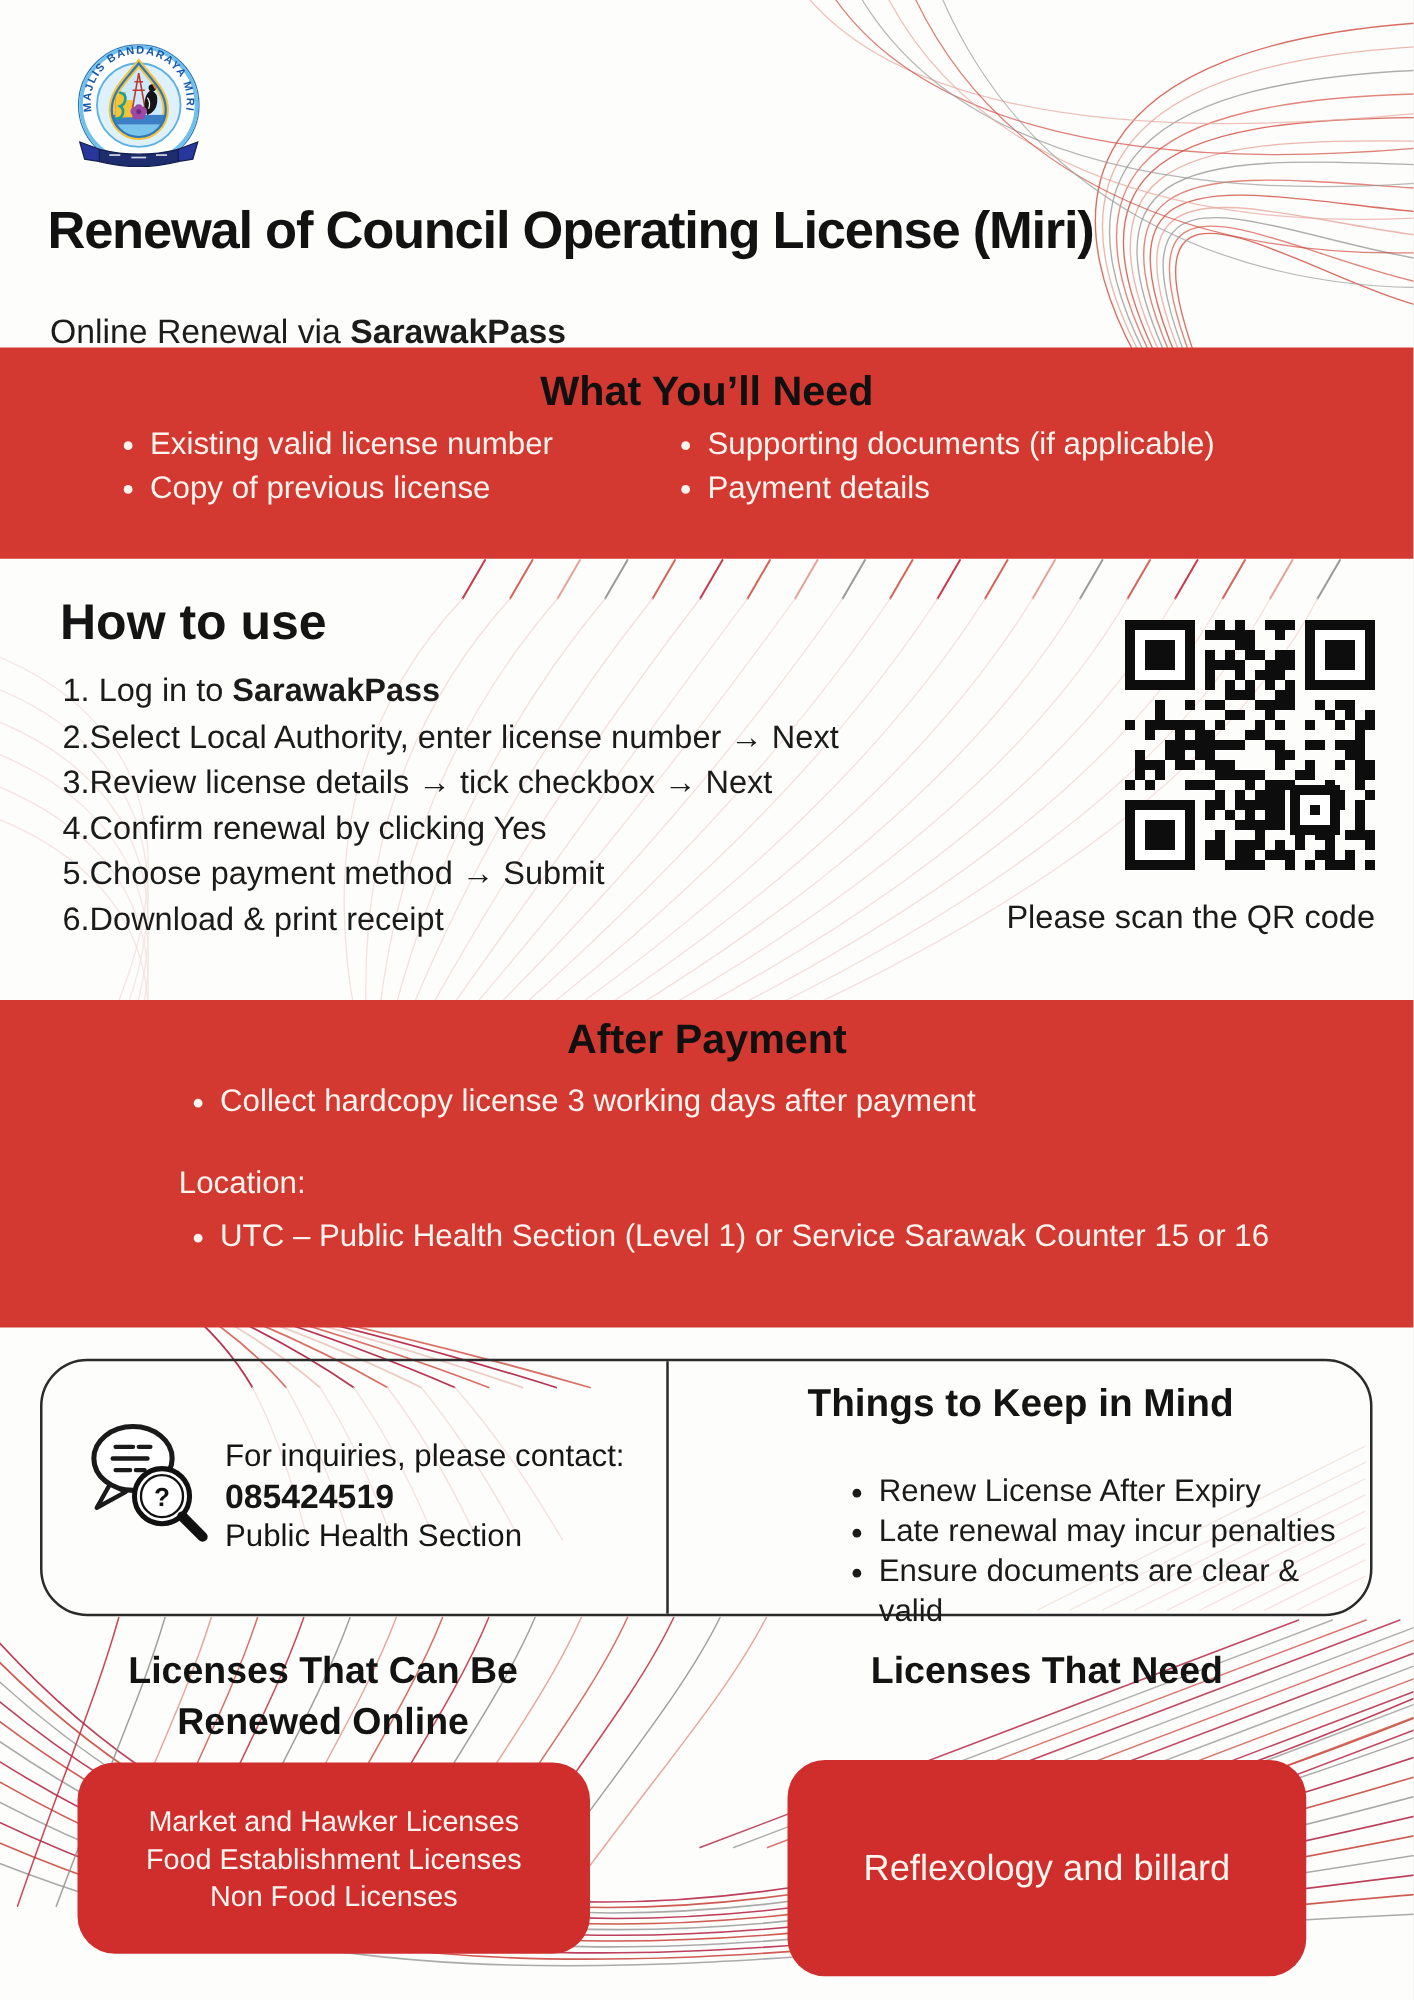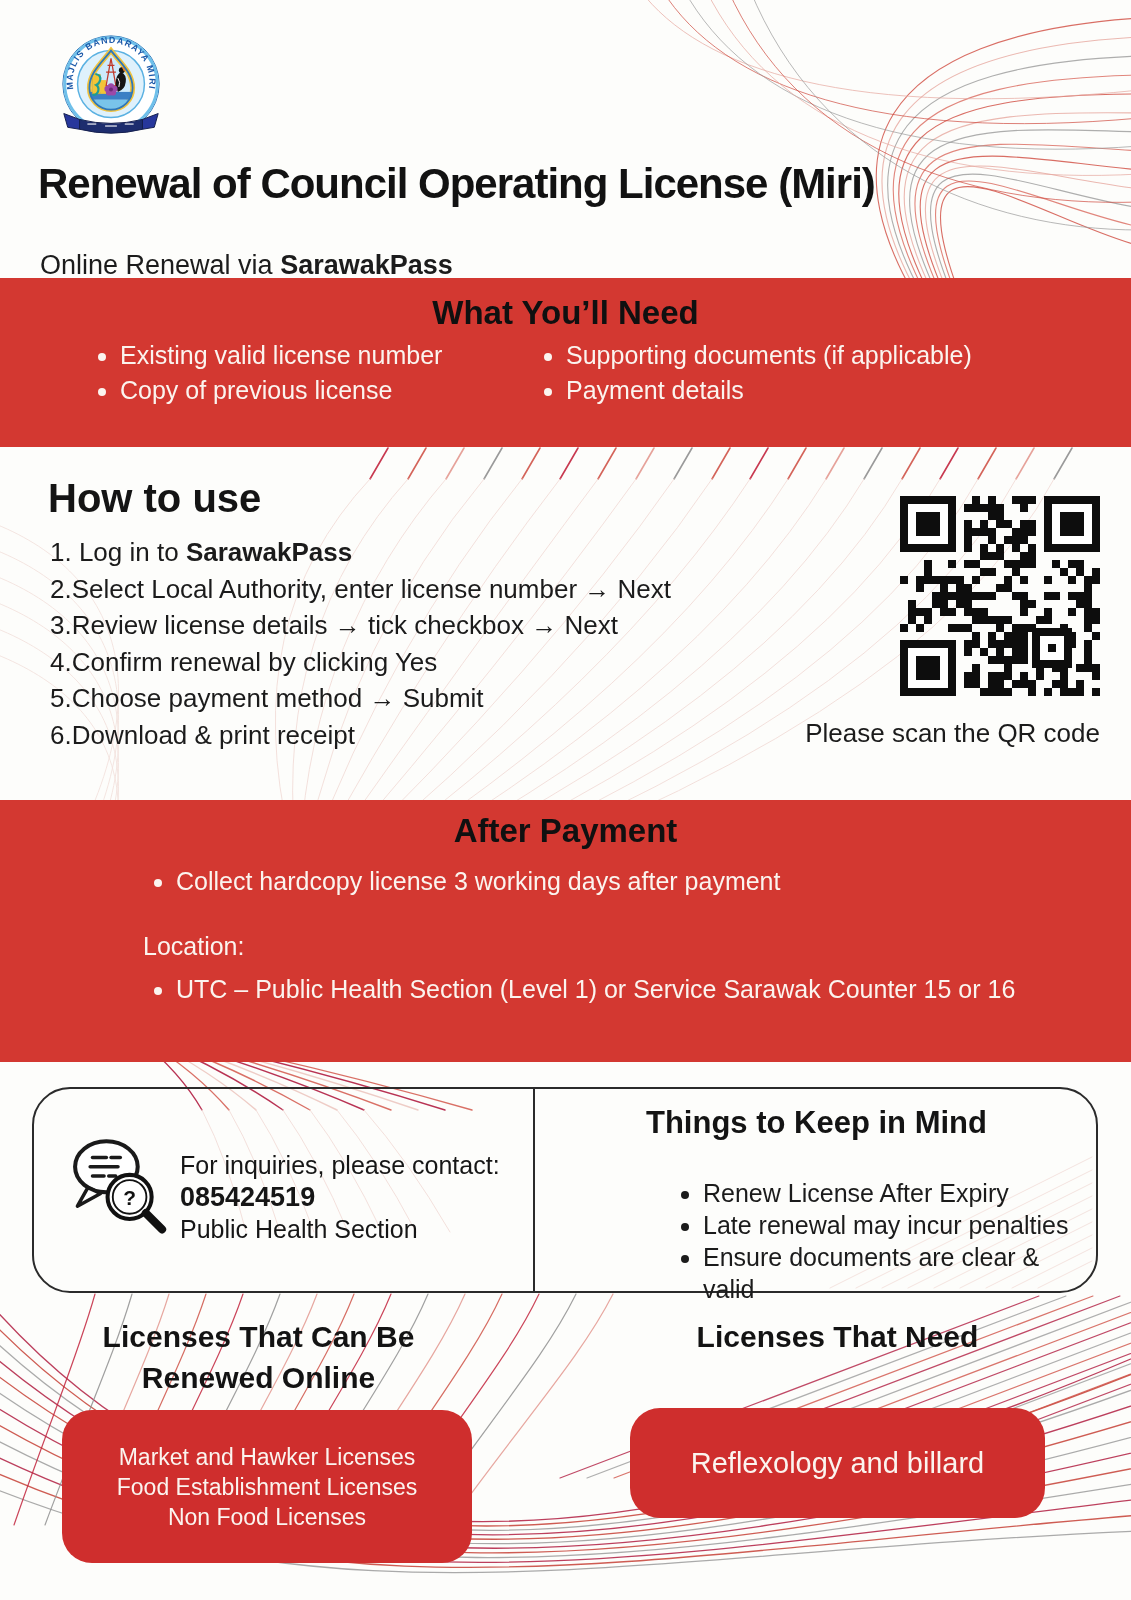--- a/index.html
+++ b/index.html
@@ -50,21 +50,21 @@
   .things-title{position:absolute;left:499px;top:16px;width:567px;text-align:center;font-size:31px;font-weight:800;}
   .things-list{position:absolute;left:625px;top:72px;margin:16px;padding-left:28px;list-style:disc;}
   .things-list li{font-size:25px;line-height:32px;color:#1b1b1b;}
 
   
   .col-header{top:1316px;text-align:center;font-size:30px;font-weight:800;line-height:41px;color:#131313;}
   .col-header.left{left:50px;width:417px;}
   .col-header.right{left:630px;width:415px;}
   .red-box{background:#cf2e2d;border-radius:30px;display:flex;flex-direction:column;align-items:center;justify-content:center;}
   .red-box.left{left:50px;top:1410px;width:410px;height:153px;margin-left:12px;}
-  .red-box.right{left:630px;top:1408px;width:415px;height:110px;}
+  .red-box.right{left:630px;top:1408px;width:415px;height:173px;}
   .red-box .item{color:#fbf4ef;font-size:23px;line-height:30px;text-align:center;}
   .red-box.right .item{font-size:29px;line-height:34px;}
 </style>
 </head>
 <body>
 
 <div class="page">
 
   <svg id="deco" width="1131" height="1600" viewBox="0 0 1131 1600">
       <path d="M 940 335 C 810 150, 880 35, 1140 18" stroke="#cf4a3e" stroke-width="1.1" fill="none" opacity="0.8" stroke-linecap="round"></path>

